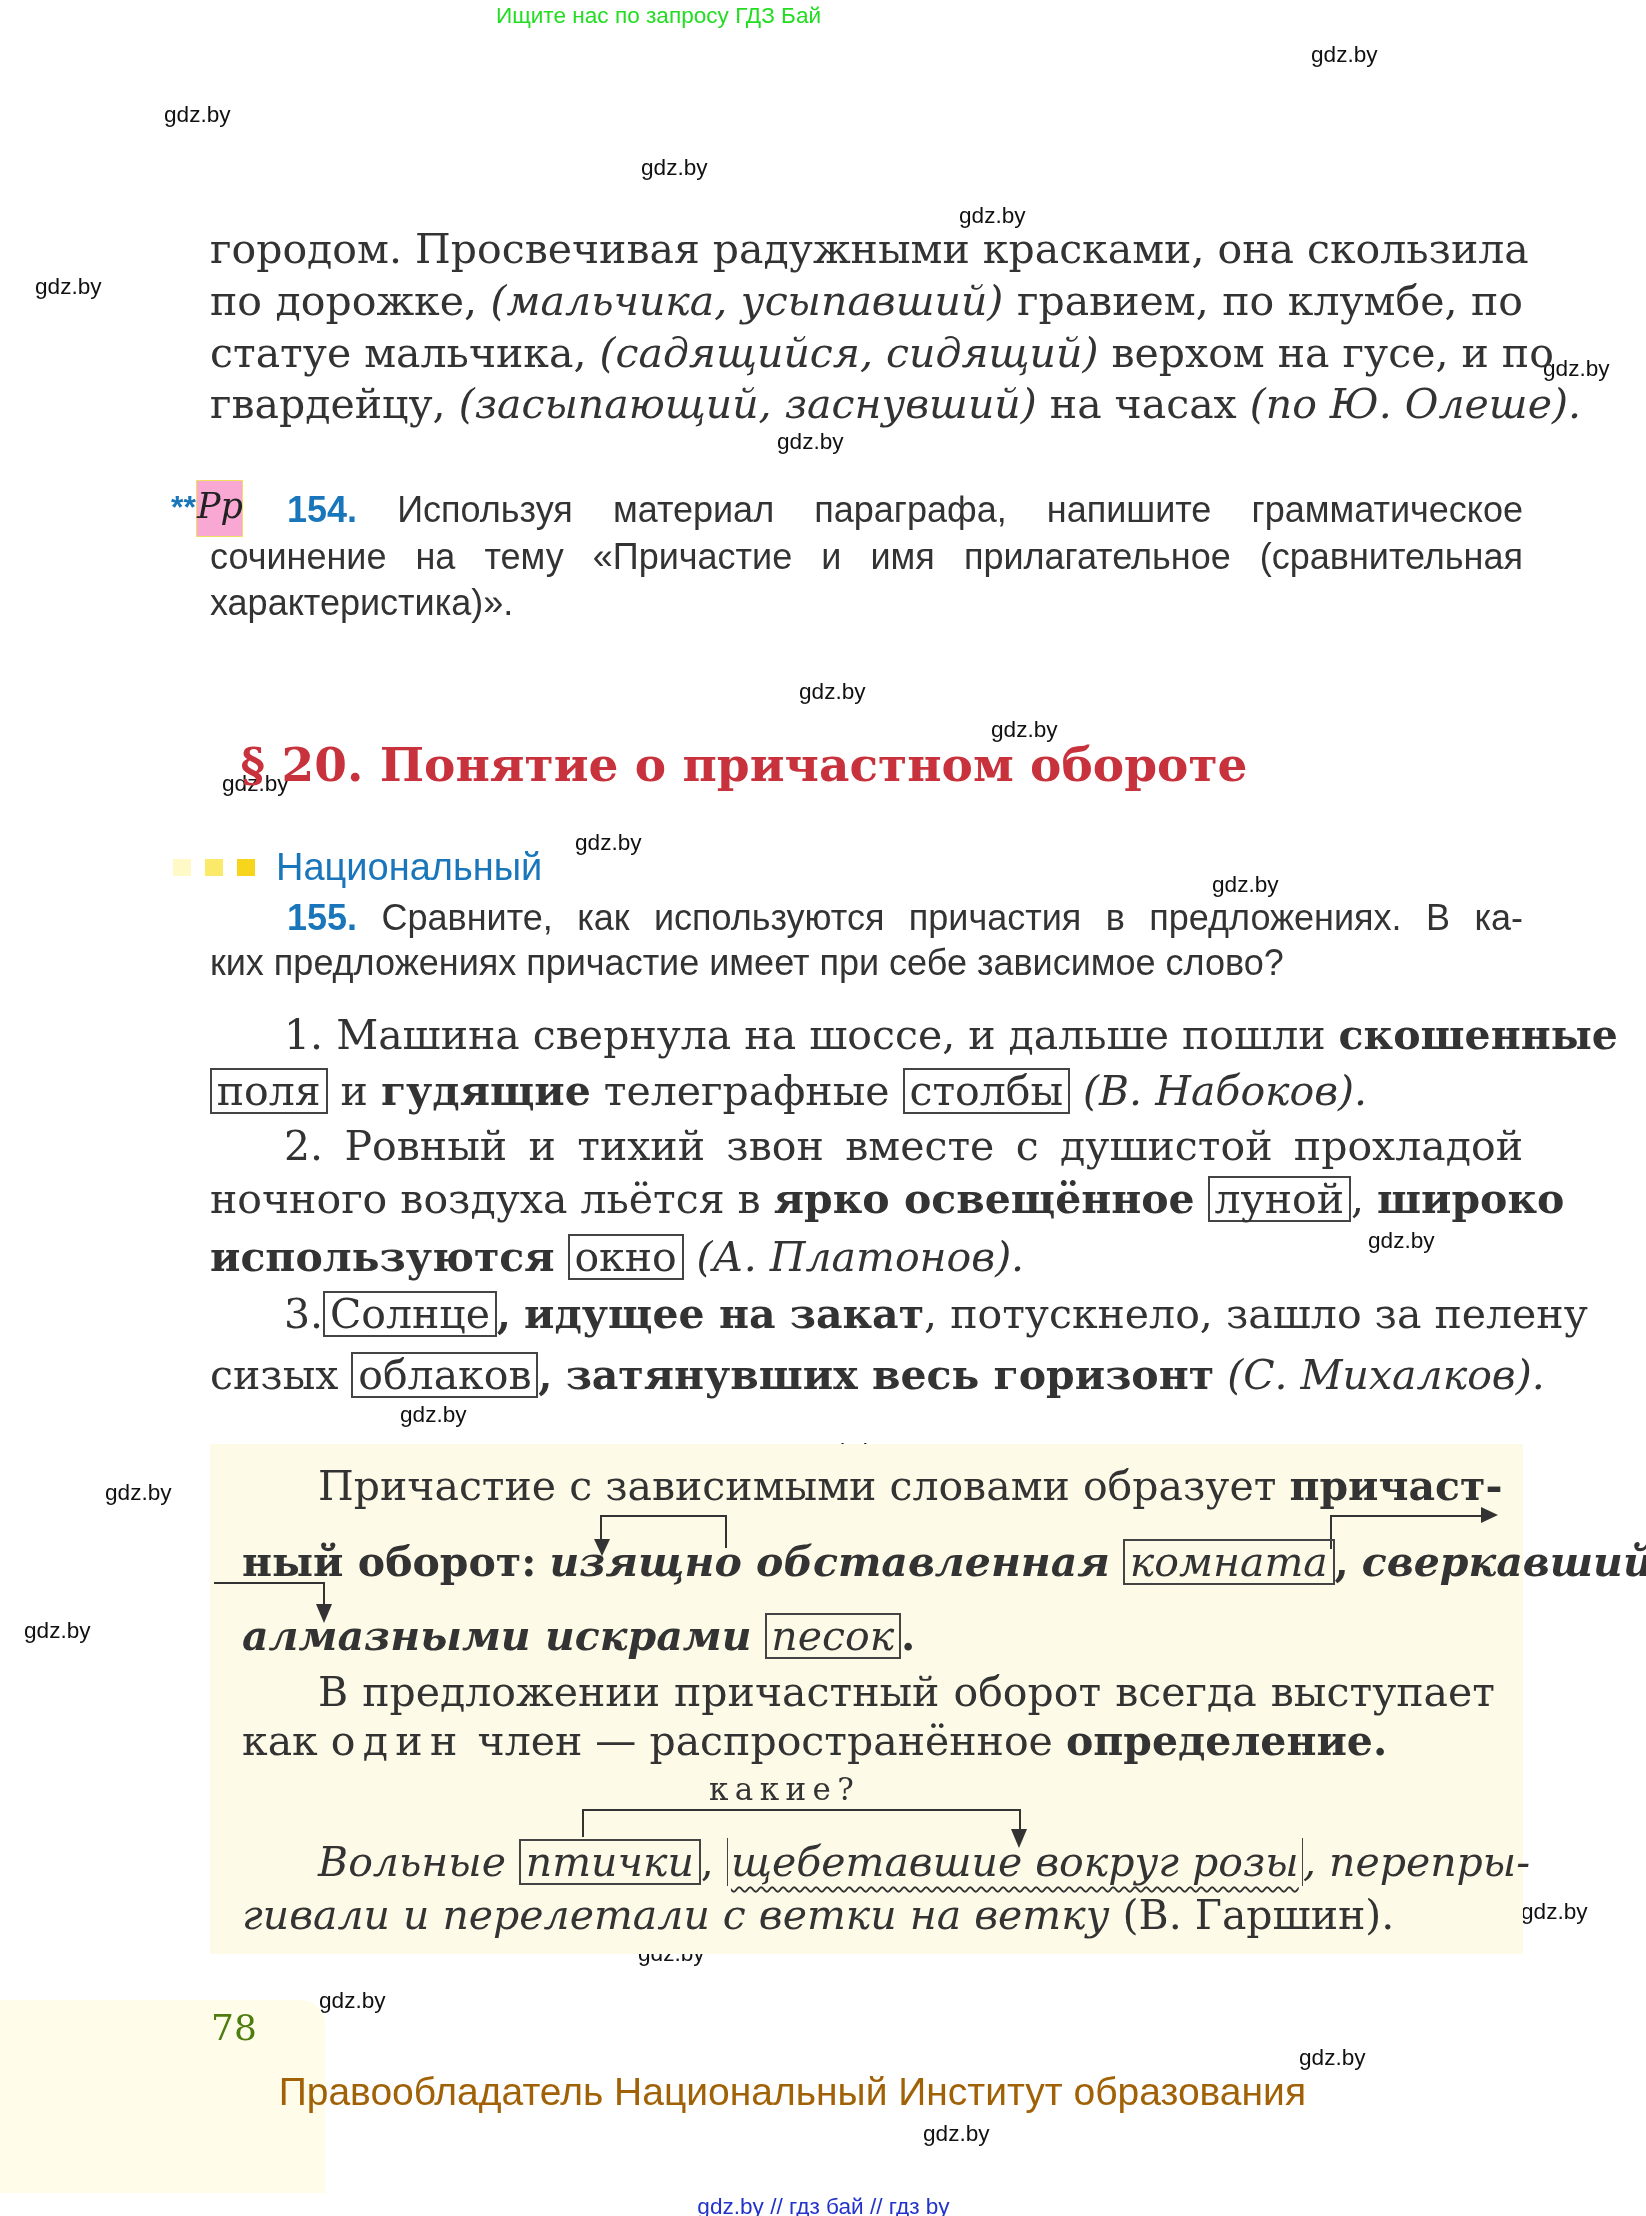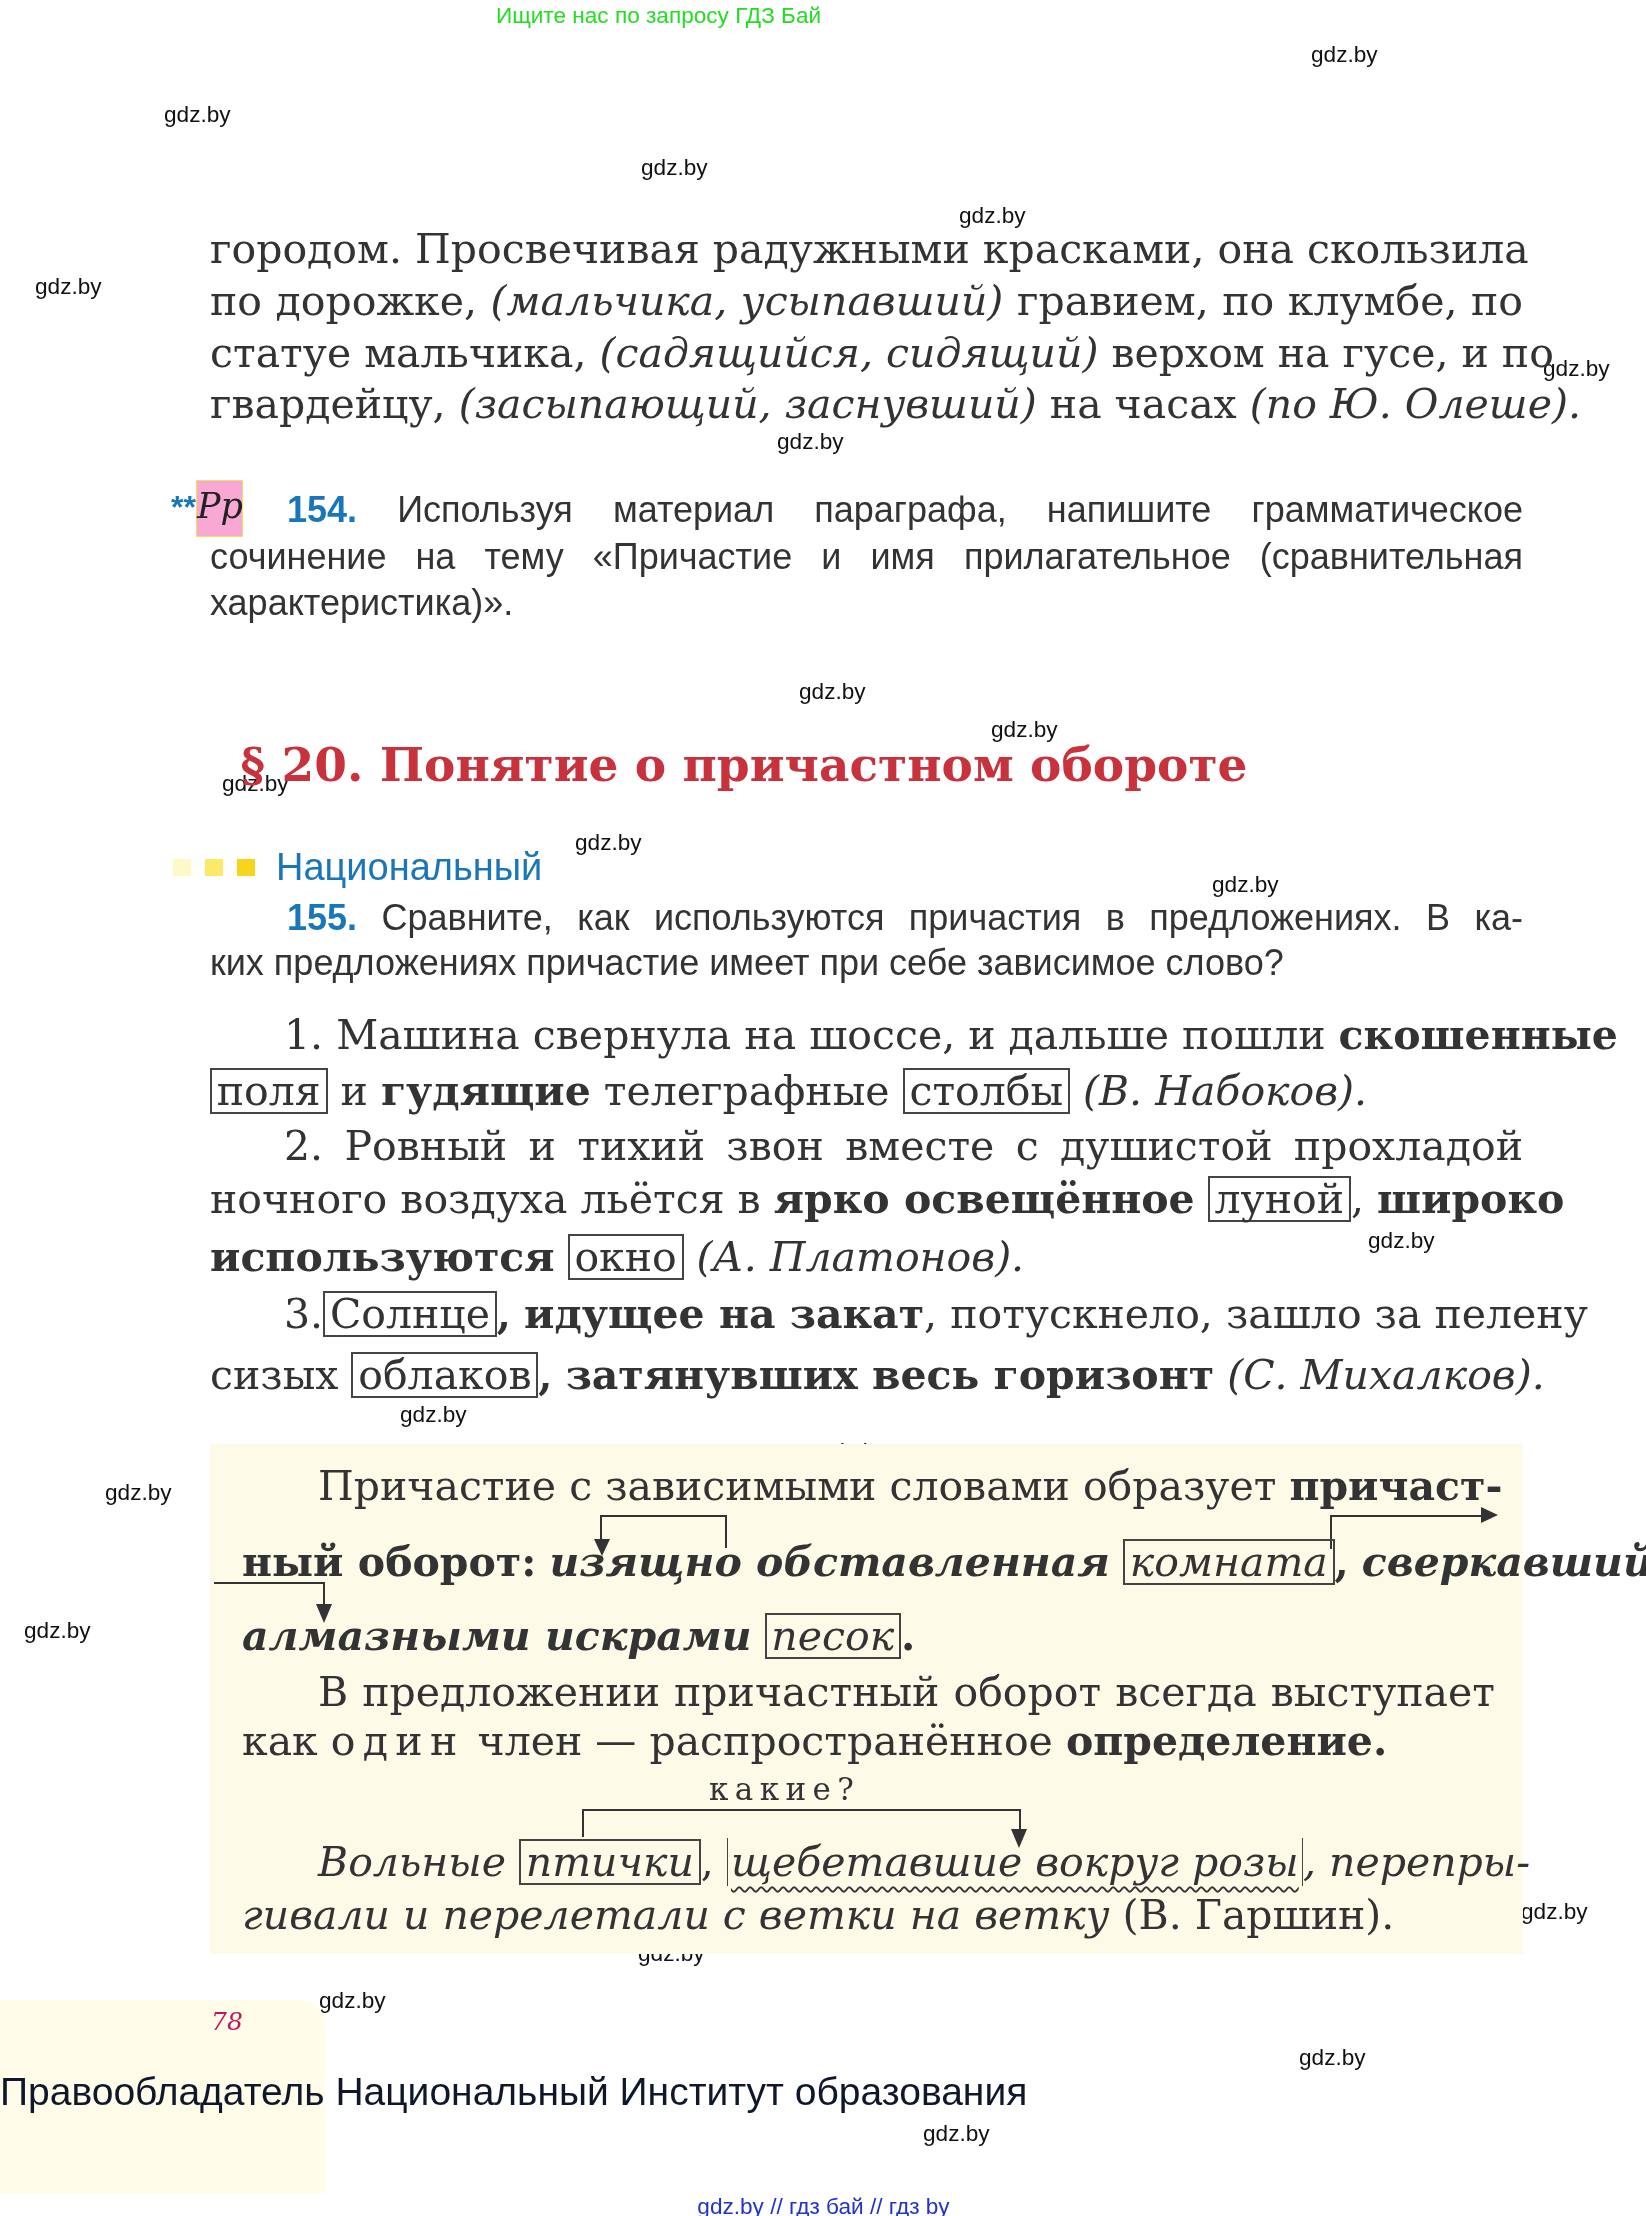--- a/index.html
+++ b/index.html
@@ -16,22 +16,22 @@
   .boxed { border:2.4px solid #444; padding:0 4.8px; display:inline-block; line-height:42px; }
   .task-num { color:#1a76bb; font-weight:bold; }
   .heading { left:0; width:1488px; top:737px; text-align:center; font-family:"DejaVu Serif",serif; font-weight:bold; font-size:47px; color:#c8323c; }
   .analyze { left:173px; top:846px; display:flex; align-items:center; }
   .sq { width:17.7px; height:17.7px; margin-right:14.5px; }
   .analyze-label { font-family:"Liberation Sans",sans-serif; font-size:38px; color:#1a76bb; margin-left:6.4px; }
   .rule-box { left:210px; top:1444px; width:1313px; height:510px; background:#fdfbe8; }
   .spaced { letter-spacing:7.3px; }
   .arrow { position:absolute; border-color:#333; border-style:solid; }
   .page-block { left:0; top:2000px; width:325px; height:193px; background:#fffdea; border-top-right-radius:24px; }
-  .page-num { left:211px; top:2007px; font-family:"DejaVu Serif",serif; font-size:25px; color:#be185d;font-style:italic; }
-  .copyright { left:0; width:1306px; top:2070px; text-align:left; font-family:"Liberation Sans",sans-serif; font-size:39px; color:#0f172a; }
+  .page-num { left:211px; top:2007px; font-family:"DejaVu Serif",serif; font-size:36px; color:#4d7c0f; }
+  .copyright { left:0; width:1306px; top:2070px; text-align:right; font-family:"Liberation Sans",sans-serif; font-size:39px; color:#a16207; }
   .footer-links { left:0; width:1647px; top:2194px; text-align:center; font-family:"Liberation Sans",sans-serif; font-size:22.6px; color:#2233cc; }
   .pp-icon { display:inline-block; width:45px; height:55px; background:#f9a8d4; border:1.6px solid #f0e060; font-family:"DejaVu Serif",serif; font-style:italic; font-size:35px; text-align:center; line-height:50px; color:#222; vertical-align:middle; }
   .stars { color:#1a76bb; font-weight:bold; font-size:32px; }
   .wavy { text-decoration:underline wavy #333; text-underline-offset:9.7px; text-decoration-thickness:1.6px; }
   .bar { border-left:1.6px solid #444; border-right:1.6px solid #444; padding:0 3.2px; }
 </style>
 </head>
 <body>
 
 <div class="abs top-banner">Ищите нас по запросу ГДЗ Бай</div>

